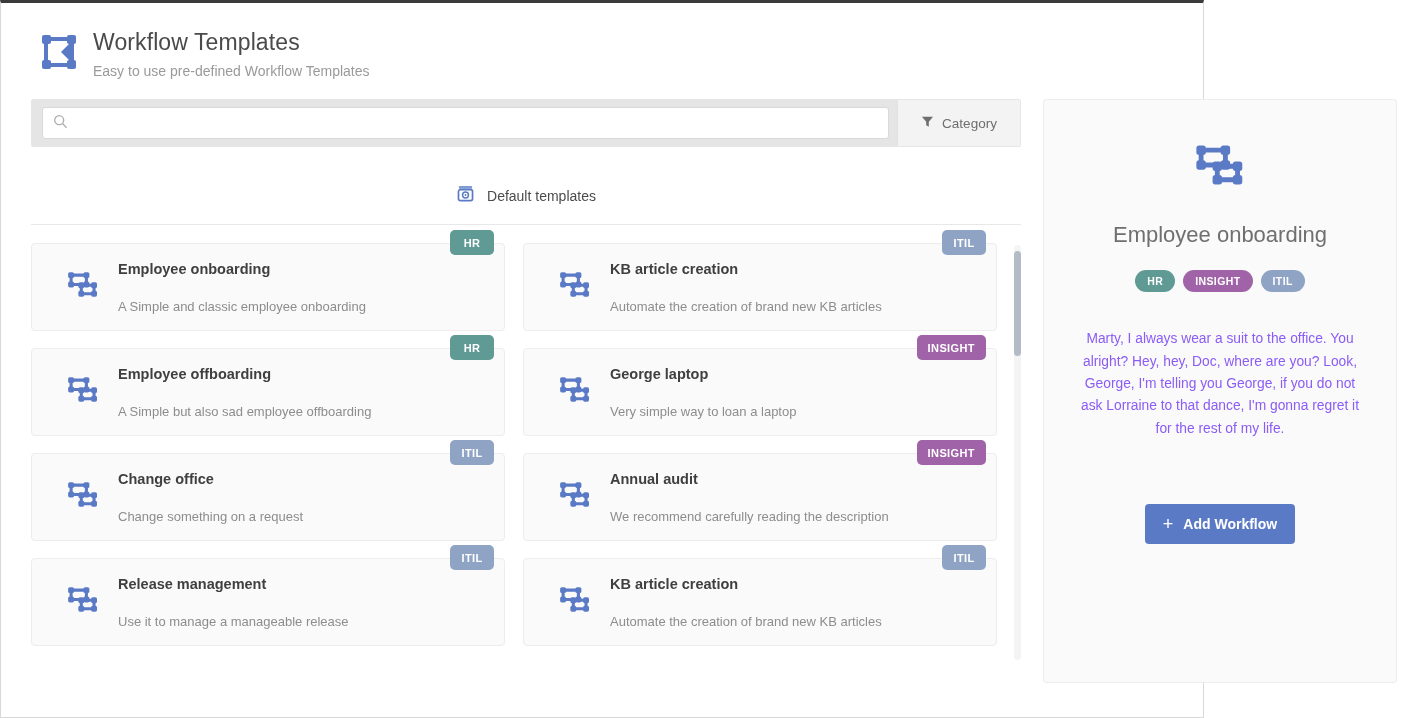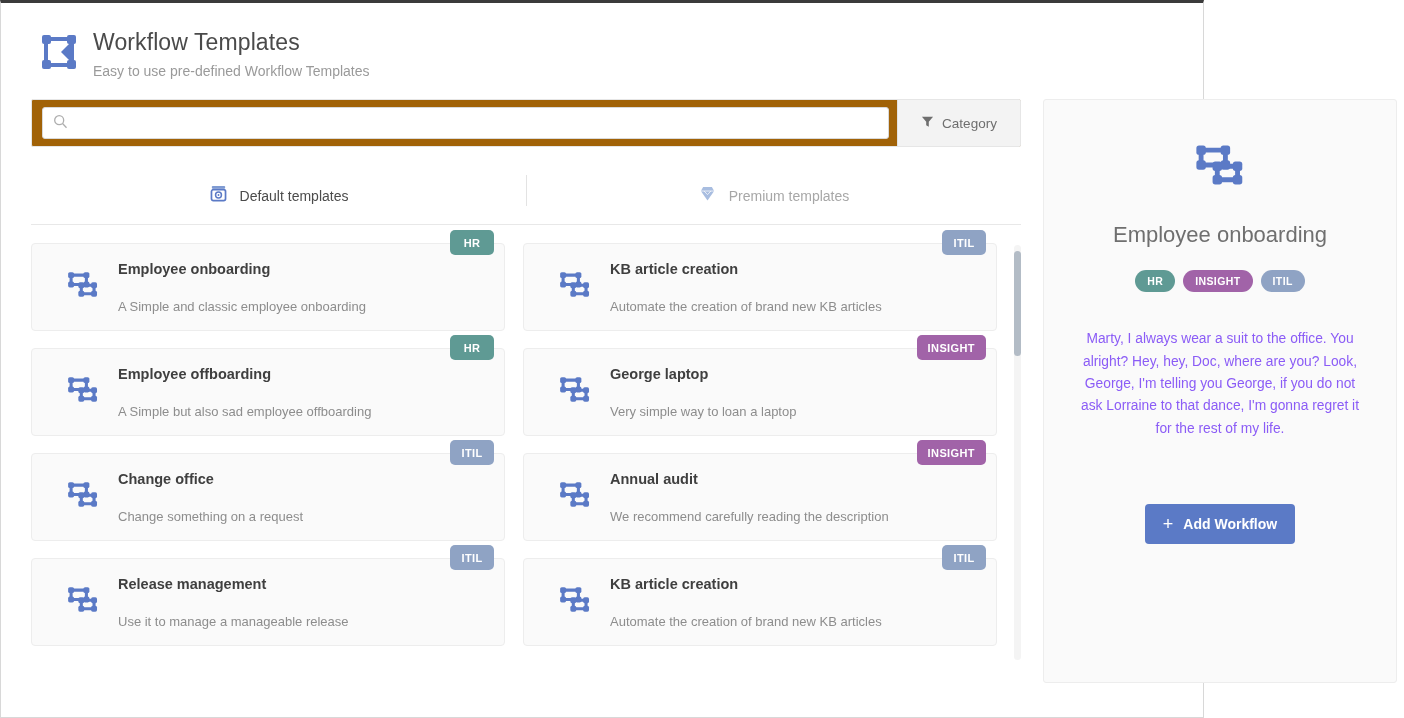--- a/index.html
+++ b/index.html
@@ -30,21 +30,21 @@
   .page-subtitle { font-size: 14px; color: #9a9a9a; margin-top: 8px; }
 
   
   .body-area { display: flex; padding: 20px 22px 0 30px; gap: 22px; }
   .left-pane { width: 990px; flex: none; }
   .right-pane { width: 354px; flex: none; }
 
   
   .search-row {
     display: flex; align-items: stretch;
-    background: #a16207;
+    background: #e5e5e5;
     border: 1px solid #e6e6e6;
     height: 48px;
     border-radius: 2px;
   }
   .search-wrap { flex: 1; display: flex; padding: 7px 8px 7px 10px; }
   .search-box {
     flex: 1; display: flex; align-items: center; gap: 9px;
     background: #ffffff; border: 1px solid #d9d9d9; border-radius: 3px;
     padding: 0 10px;
   }
@@ -206,30 +206,20 @@
         <div class="tab active">
           <span>
             <svg width="19" height="19" viewBox="0 0 20 20">
               <rect x="3" y="2" width="14" height="3" rx="1" fill="#7f9bd2"></rect>
               <rect x="2.6" y="6" width="14.8" height="11.5" rx="2" fill="none" stroke="#5b7ac6" stroke-width="1.8"></rect>
               <circle cx="10" cy="11.6" r="3.1" fill="none" stroke="#5b7ac6" stroke-width="1.6"></circle>
               <circle cx="10" cy="11.6" r="1" fill="#5b7ac6"></circle>
             </svg>
           </span>
           <span class="tab-label">Default templates</span>
-        </div>
-        <div class="tab inactive">
-          <span>
-            <svg width="19" height="19" viewBox="0 0 20 20">
-              <path d="M3 7.4 L10 17.4 L17 7.4 L14.6 3.2 H5.4 Z" fill="#a8bde0"></path>
-              <path d="M3 7.4 H17" stroke="#ffffff" stroke-width="1" opacity=".75"></path>
-              <path d="M6.4 7.4 L10 11.2 L13.6 7.4" fill="none" stroke="#ffffff" stroke-width="1" opacity=".75"></path>
-            </svg>
-          </span>
-          <span class="tab-label">Premium templates</span>
         </div>
       </div>
 
       <div class="grid-wrap">
         <div class="grid" id="grid">
             <div class="card">
               <span class="card-icon"><svg viewBox="0 0 40 40" width="34" height="34">
   <g fill="#5b7ac6">
     <rect x="6" y="6" width="18" height="11" rx="1.5" fill="none" stroke="#5b7ac6" stroke-width="3.6"></rect>
     <rect x="2.5" y="2.5" width="7" height="7" rx="2"></rect>

